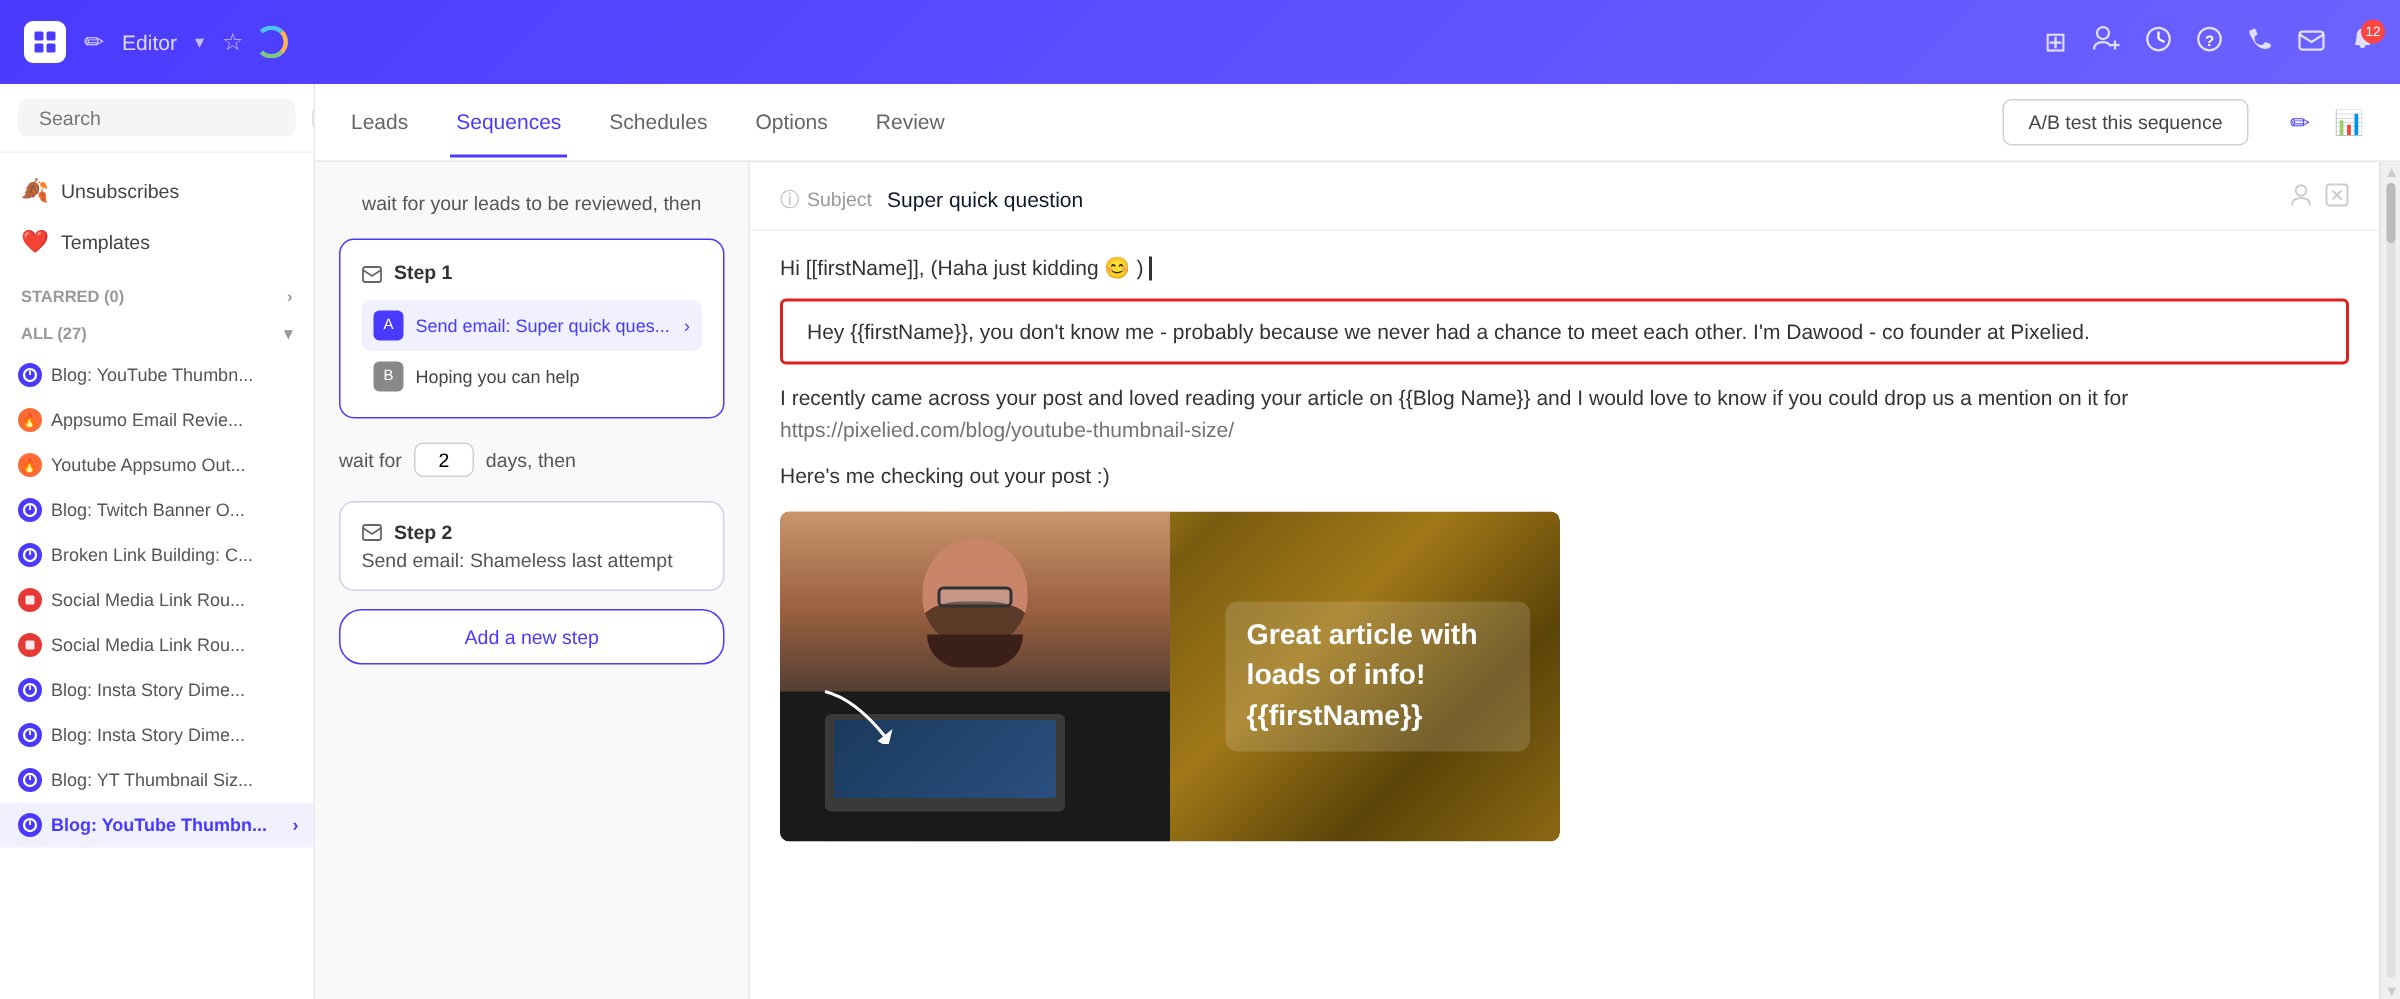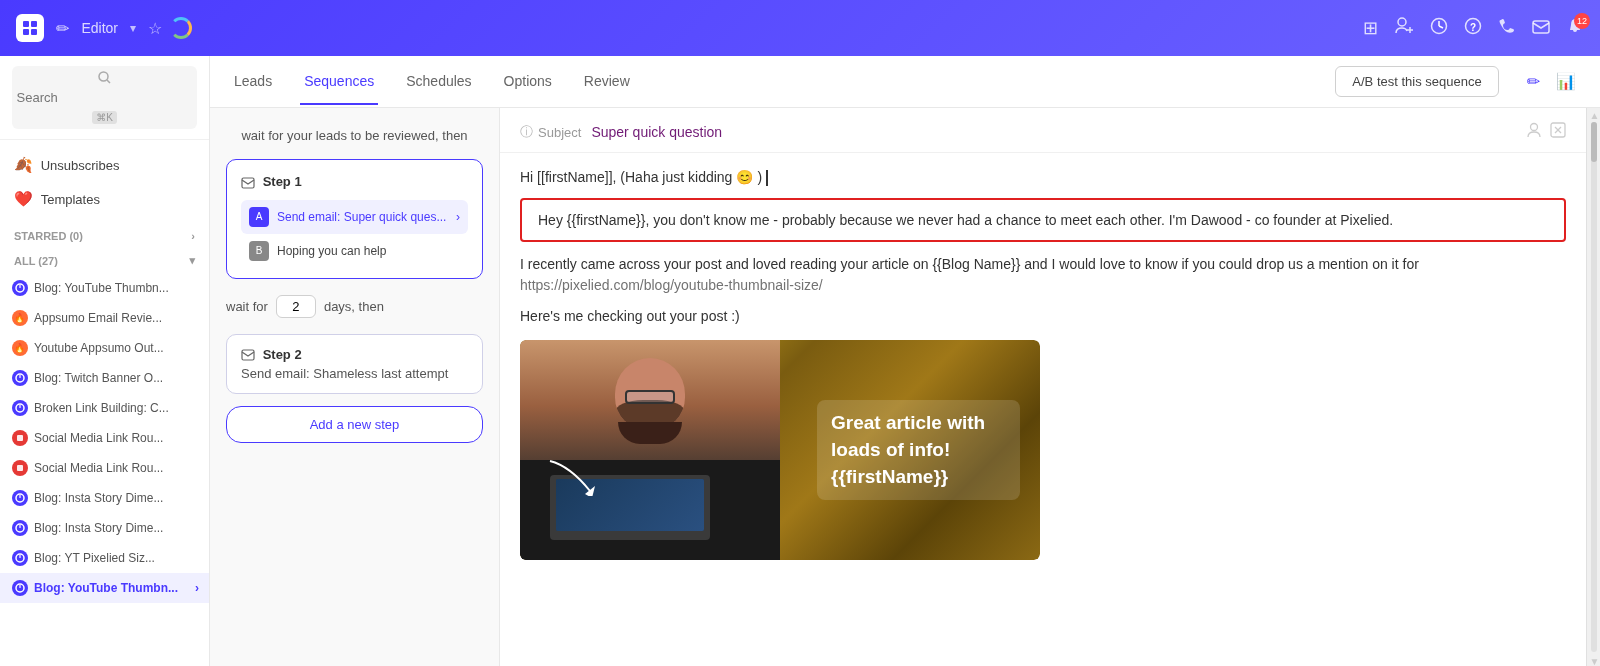--- a/index.html
+++ b/index.html
@@ -77,21 +77,20 @@
     .sidebar-search {
       padding: 10px 12px;
       border-bottom: 1px solid #f0f0f0;
     }
     .search-input-wrap {
       display: flex; align-items: center;
       background: #f5f5f5;
       border-radius: 6px;
       padding: 5px 8px;
       gap: 6px;
-      flex-direction: column;
     }
     .search-input-wrap input {
       border: none; background: transparent;
       font-size: 13px; outline: none; flex: 1; color: #666;
     }
     .search-kbd {
       font-size: 10px; color: #999;
       background: #e0e0e0; border-radius: 3px;
       padding: 1px 4px;
     }
@@ -263,21 +262,21 @@
     .email-header {
       padding: 14px 20px 10px;
       border-bottom: 1px solid #f0f0f0;
       display: flex; align-items: center; gap: 10px;
     }
     .subject-label {
       font-size: 13px; color: #999;
       display: flex; align-items: center; gap: 5px;
     }
     .subject-value {
-      font-size: 14px; color: #701a75; font-weight: 400;
+      font-size: 14px; color: #0f172a; font-weight: 400;
     }
     .email-header-actions {
       margin-left: auto;
       display: flex; gap: 8px;
     }
     .email-action-icon { font-size: 16px; color: #bbb; cursor: pointer; }
     .email-body {
       padding: 16px 20px;
       flex: 1;
     }
@@ -518,21 +517,21 @@
         </div>
         <span class="list-item-text">Blog: Insta Story Dime...</span>
       </div>
       <div class="sidebar-list-item">
         <div class="list-icon icon-blue" style="border-radius:50%;">
           <svg width="10" height="10" viewBox="0 0 10 10">
               <circle cx="5" cy="5" r="4" fill="none" stroke="white" stroke-width="1.5"></circle>
               <line x1="5" y1="2" x2="5" y2="5" stroke="white" stroke-width="1.2"></line>
             </svg>
         </div>
-        <span class="list-item-text">Blog: YT Pixelied Siz...</span>
+        <span class="list-item-text">Blog: YT Thumbnail Siz...</span>
       </div>
       <div class="sidebar-list-item active">
         <div class="list-icon icon-blue" style="border-radius:50%;background:#4a3aff;">
           <svg width="10" height="10" viewBox="0 0 10 10">
               <circle cx="5" cy="5" r="4" fill="none" stroke="white" stroke-width="1.5"></circle>
               <line x1="5" y1="2" x2="5" y2="5" stroke="white" stroke-width="1.2"></line>
             </svg>
         </div>
         <span class="list-item-text">Blog: YouTube Thumbn...</span>
         <span style="color:#4a3aff;font-size:12px;">›</span>

